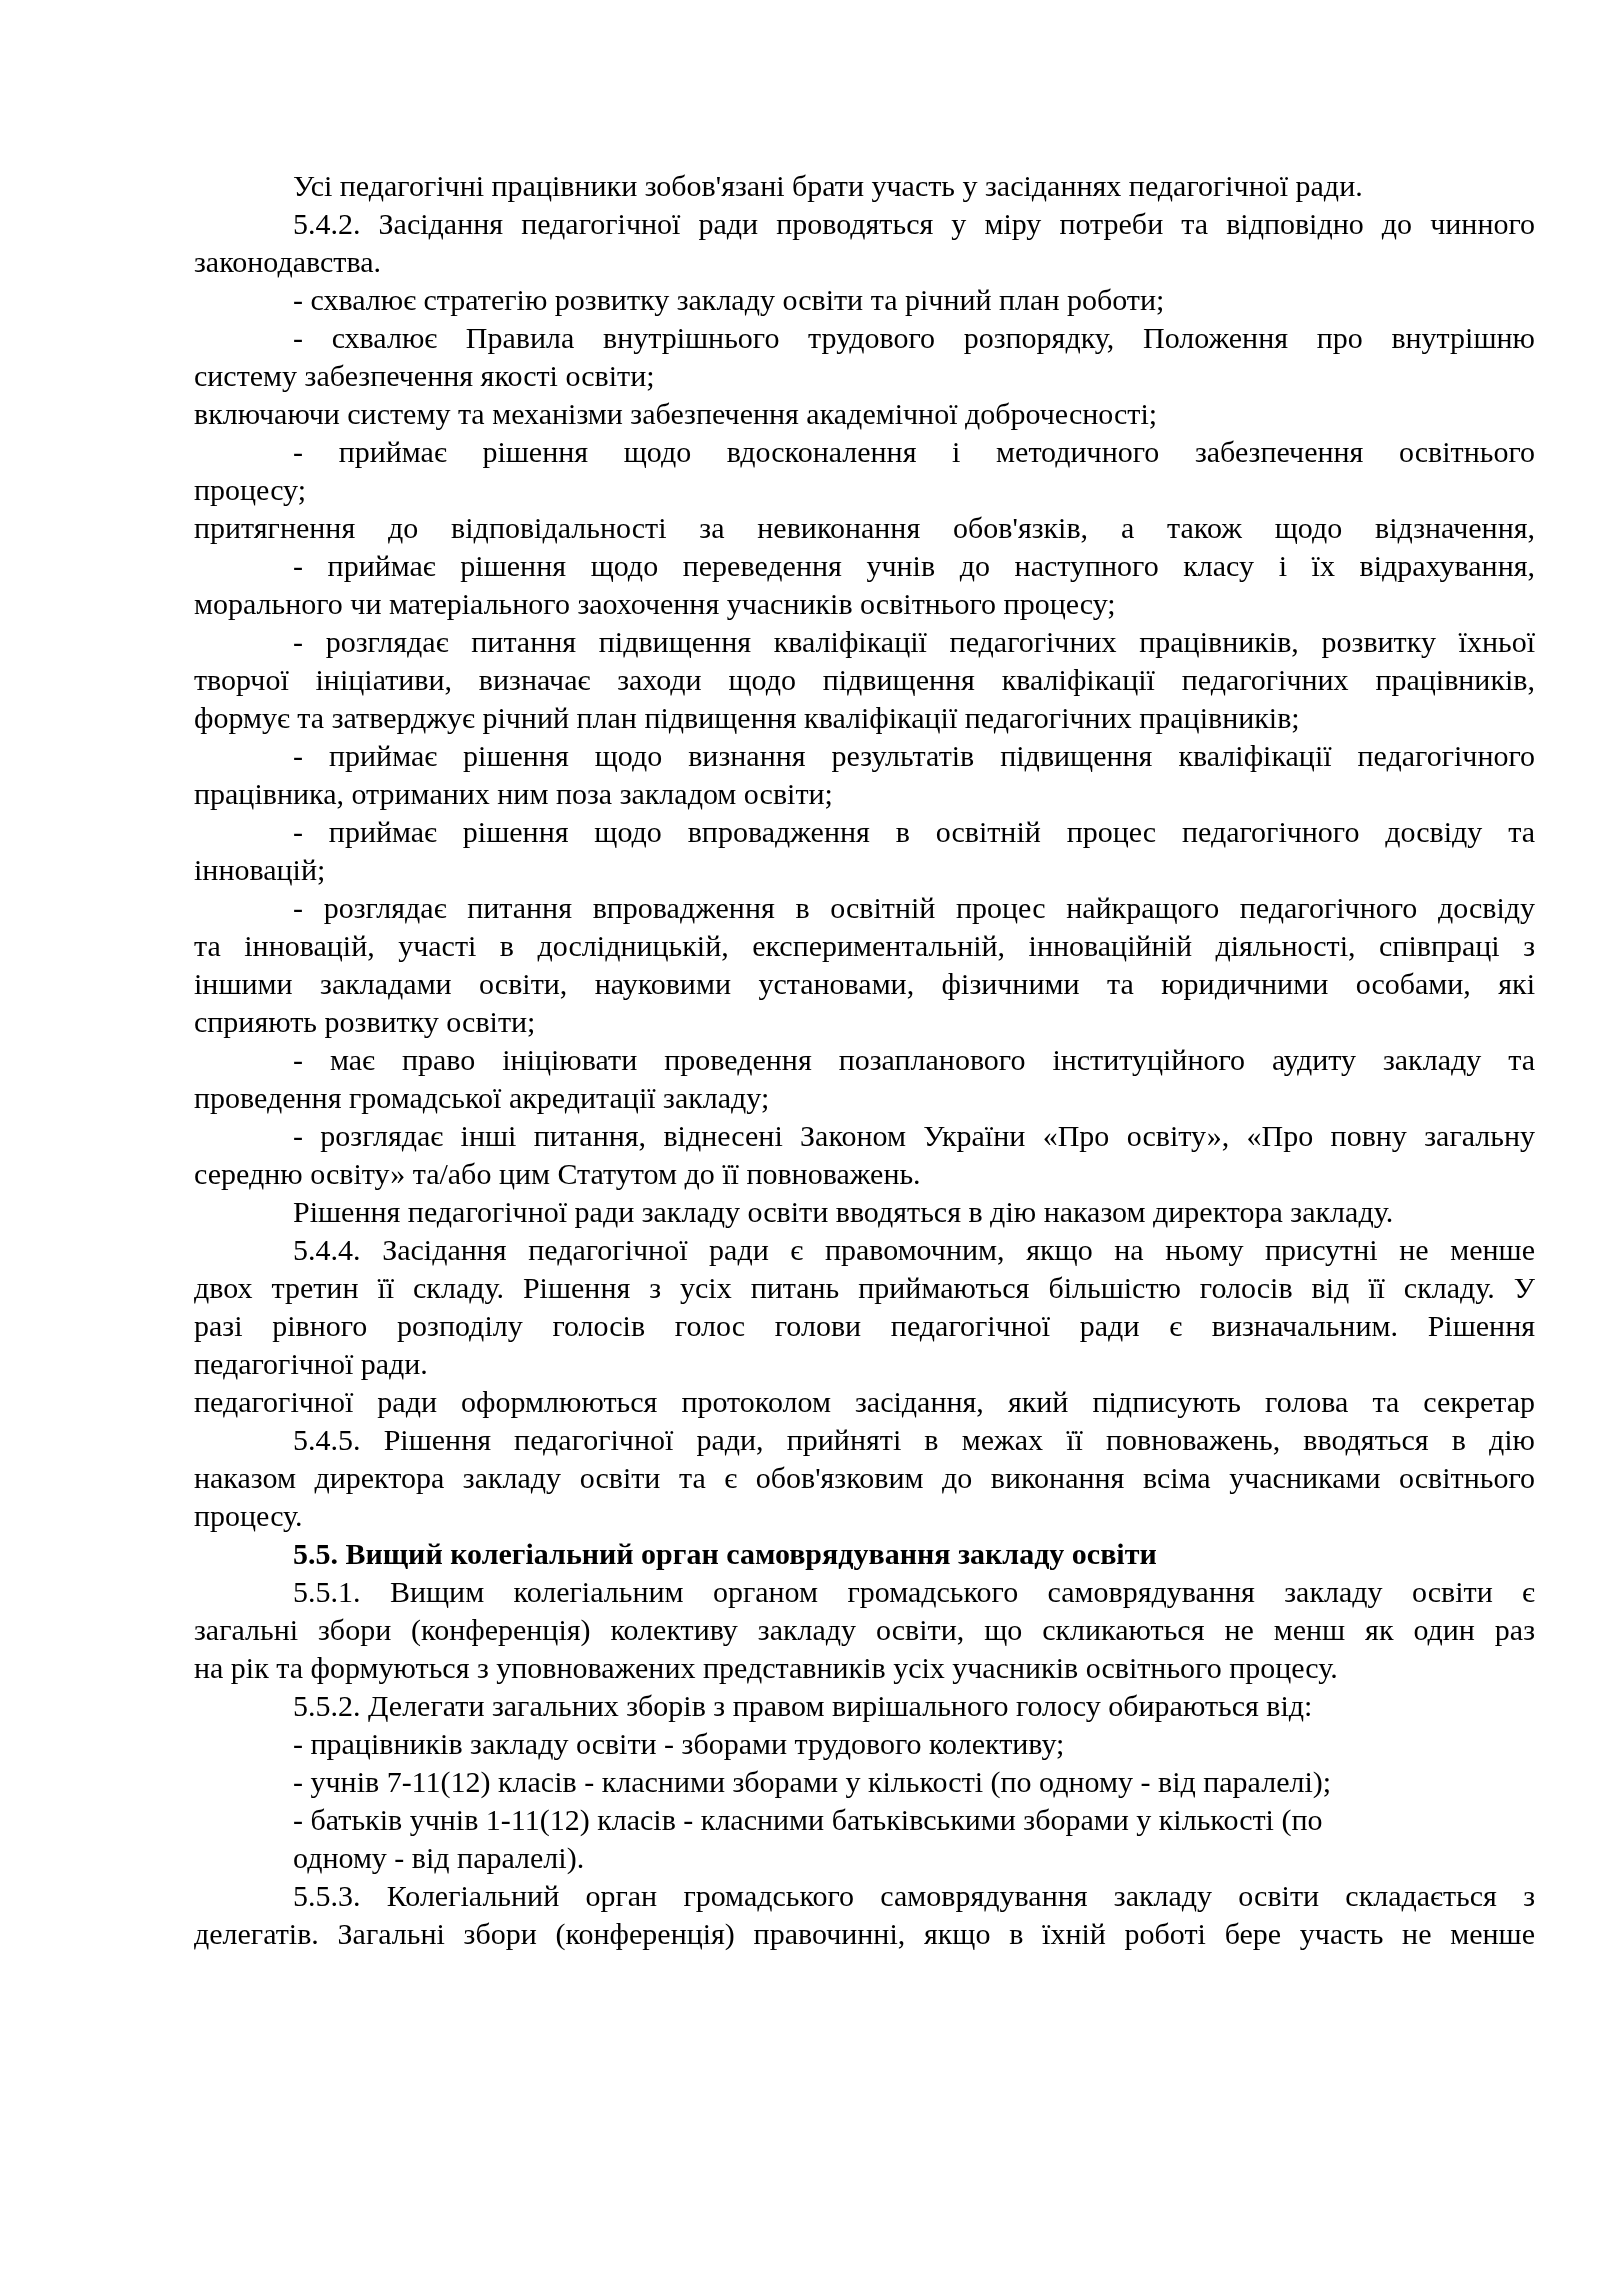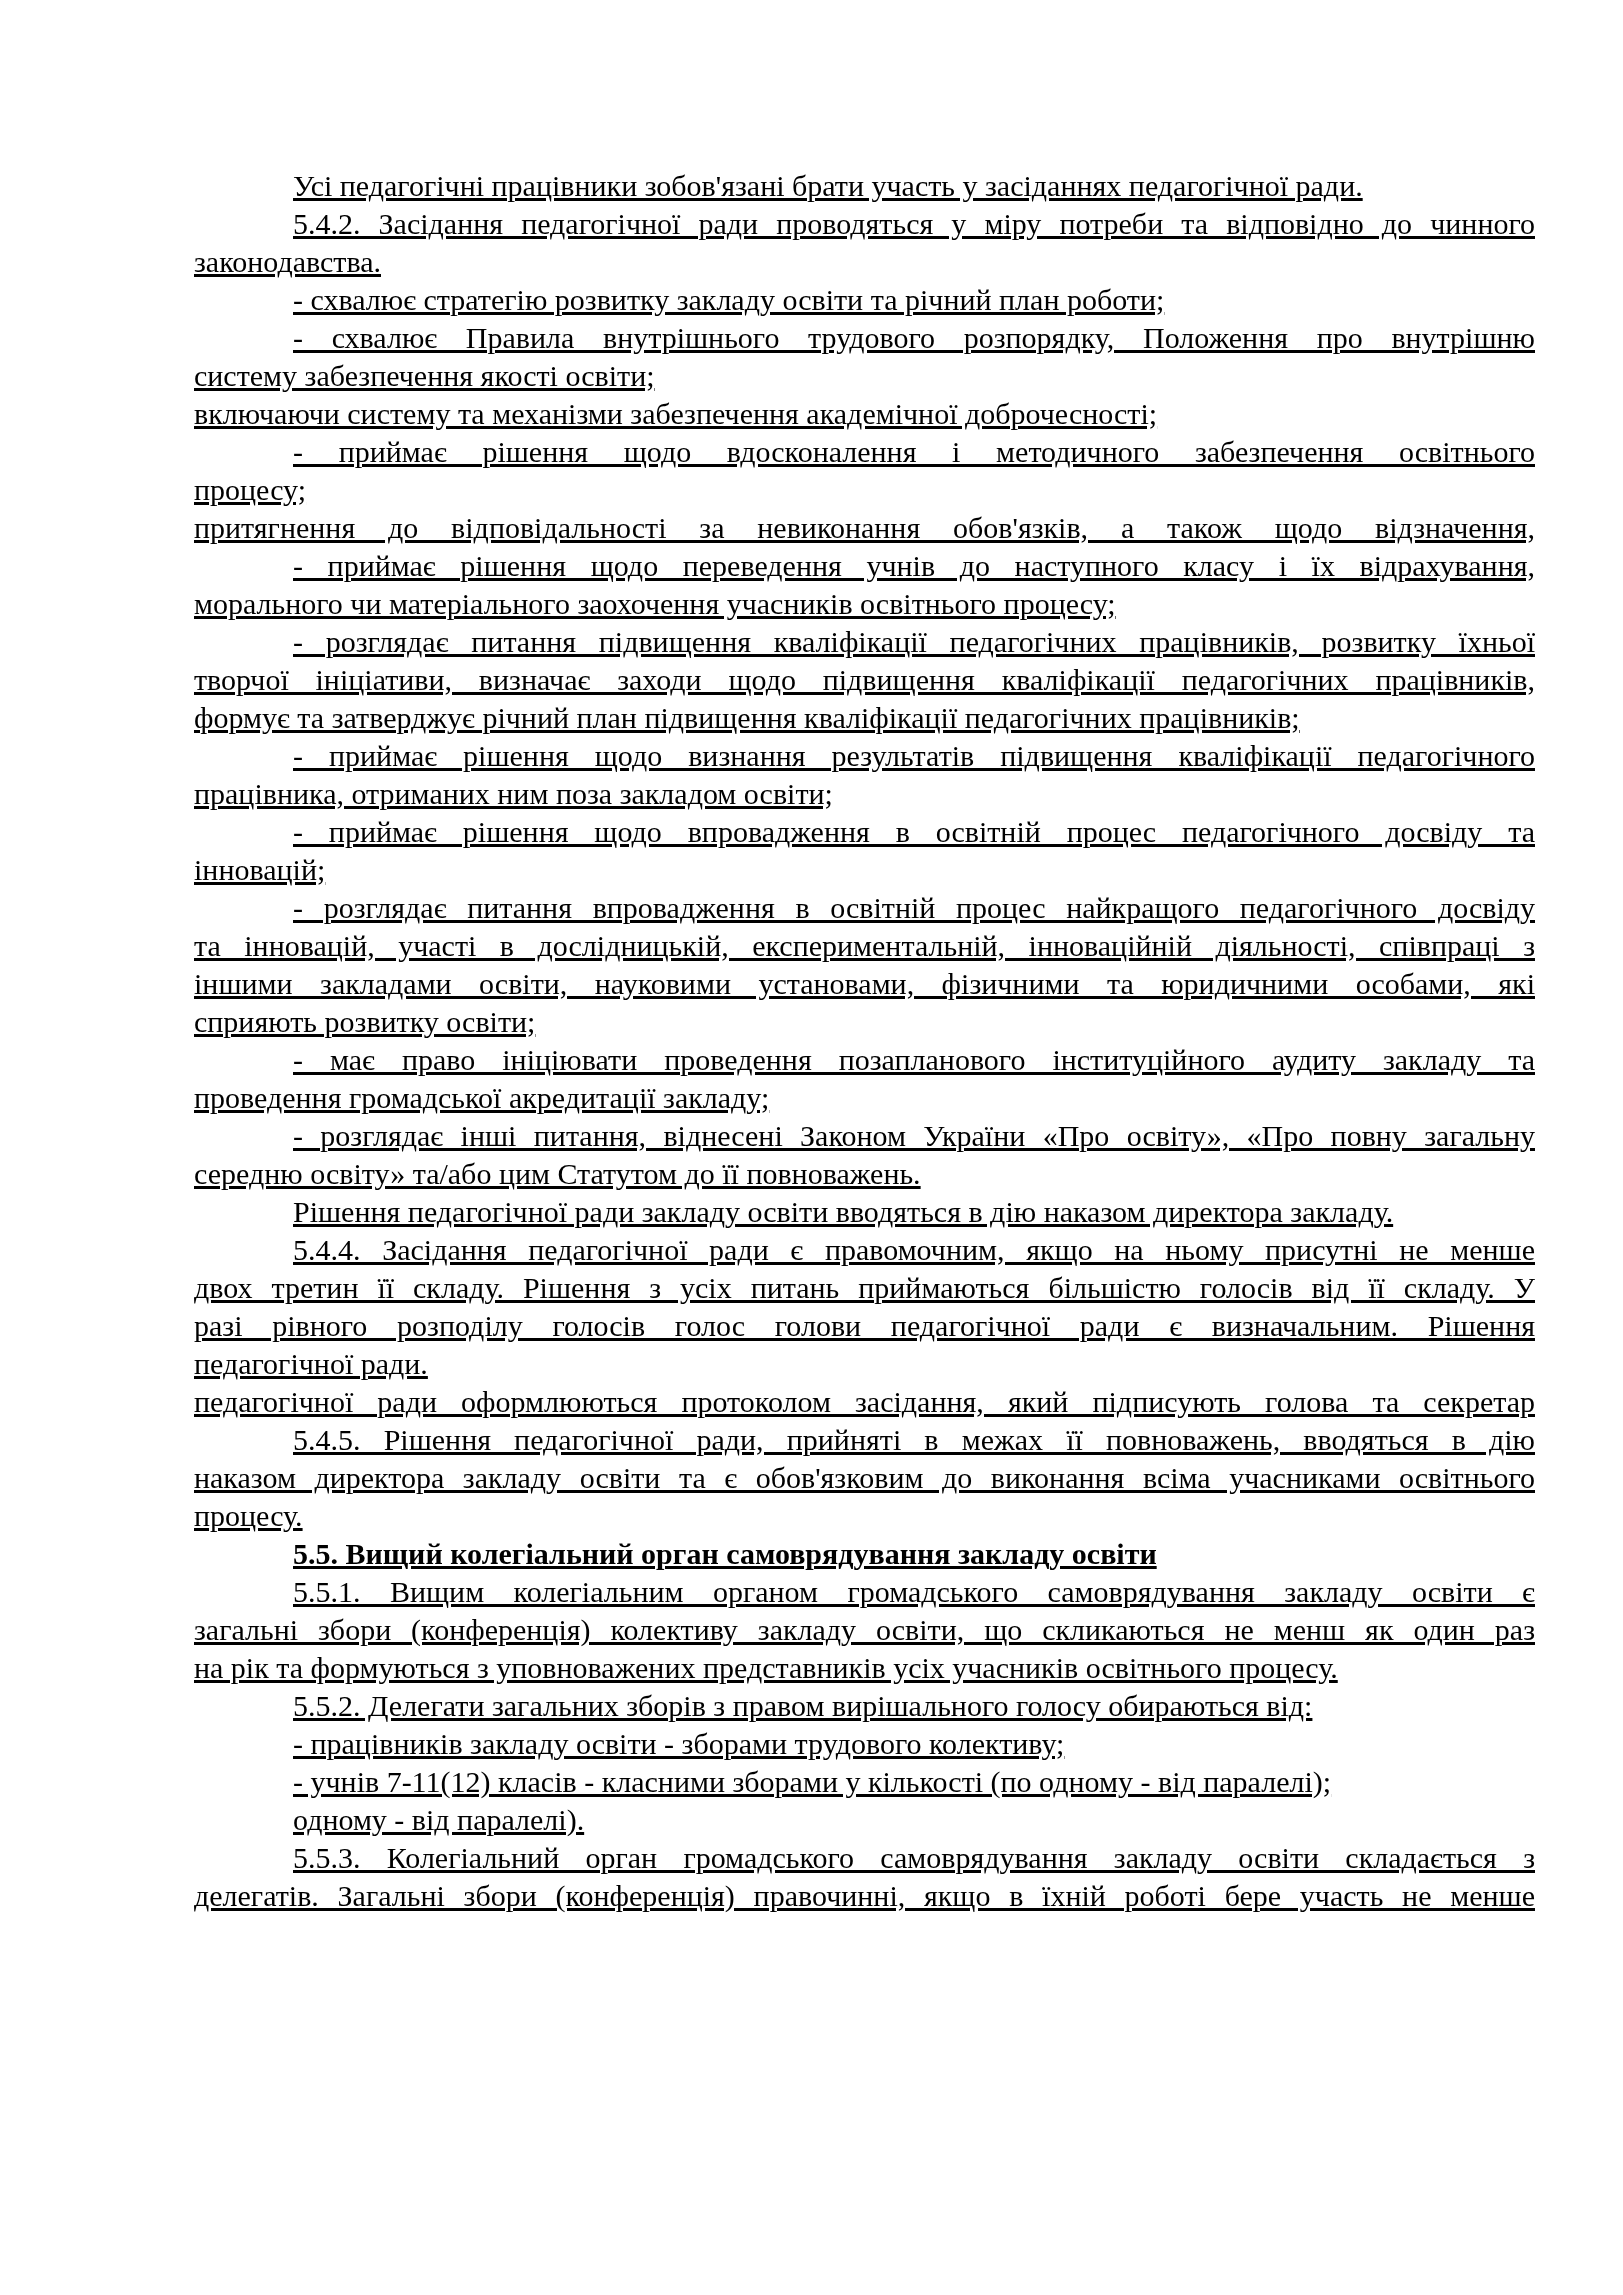--- a/index.html
+++ b/index.html
@@ -14,21 +14,20 @@
     background: #ffffff;
     overflow: hidden;
     font-family: "Liberation Serif", "DejaVu Serif", serif;
     color: #000000;
   }
   .content {
     position: absolute;
     left: 194px;
     top: 167px;
     width: 1341px;
-    text-decoration: underline;
   }
   .para {
     margin: 0;
     padding: 0;
   }
   .line {
     font-size: 30px;
     line-height: 38px;
     white-space: nowrap;
     text-align: left;
@@ -129,20 +128,21 @@
       <div class="para">
         <div class="line indent">5.5.2. Делегати загальних зборів з правом вирішального голосу обираються від:</div>
       </div>
       <div class="para">
         <div class="line indent">- працівників закладу освіти - зборами трудового колективу;</div>
       </div>
       <div class="para">
         <div class="line indent">- учнів 7-11(12) класів - класними зборами у кількості (по одному - від паралелі);</div>
       </div>
       <div class="para">
+        <div class="line indent">- батьків учнів 1-11(12) класів - класними батьківськими зборами у кількості (по</div>
         <div class="line indent">одному - від паралелі).</div>
       </div>
       <div class="para">
         <div class="line indent just">5.5.3. Колегіальний орган громадського самоврядування закладу освіти складається з</div>
         <div class="line just">делегатів. Загальні збори (конференція) правочинні, якщо в їхній роботі бере участь не менше</div>
       </div>
     </div>
 </div>
 
 

